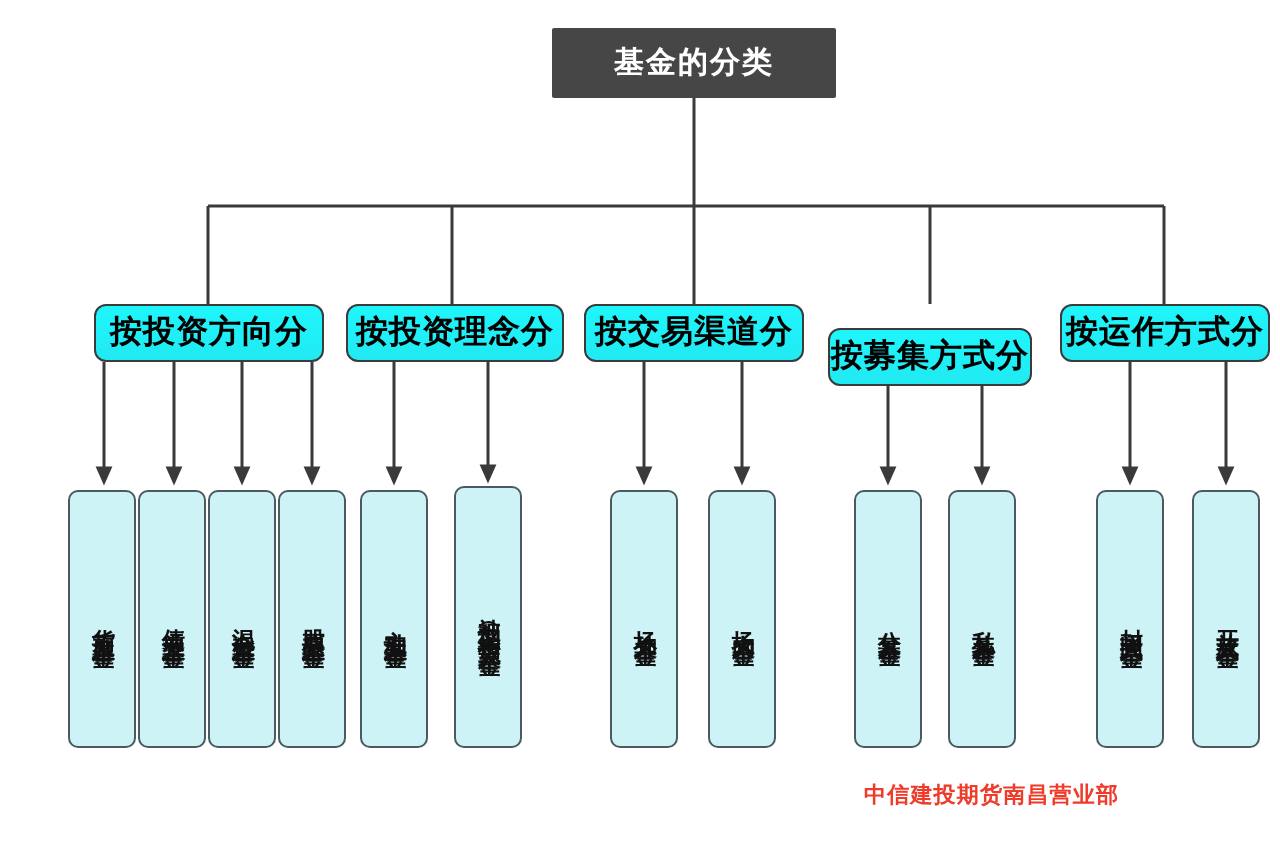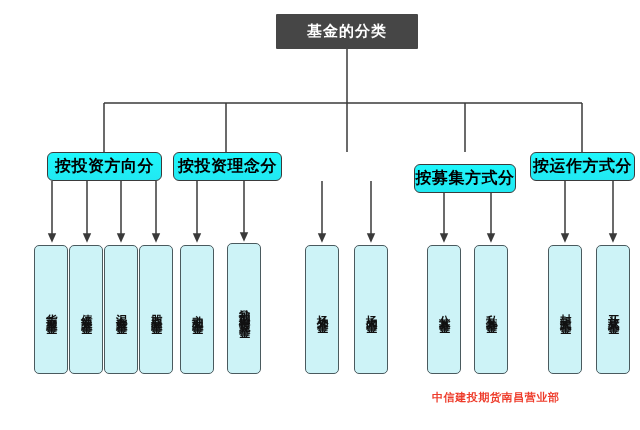--- a/index.html
+++ b/index.html
@@ -111,20 +111,23 @@
   <div class="node root" style="left:256px;top:14px;width:142px;height:35px;">
     <span>基金的分类</span>
   </div>
 
   <div class="node cat" style="left:27px;top:152px;width:115px;height:29px;">
     <span>按投资方向分</span>
   </div>
   <div class="node cat" style="left:153px;top:152px;width:109px;height:29px;">
     <span>按投资理念分</span>
   </div>
+  <div class="node cat" style="left:272px;top:152px;width:110px;height:29px;">
+    <span>按交易渠道分</span>
+  </div>
   <div class="node cat" style="left:394px;top:164px;width:102px;height:29px;">
     <span>按募集方式分</span>
   </div>
   <div class="node cat" style="left:510px;top:152px;width:105px;height:29px;text-align:right;">
     <span>按运作方式分</span>
   </div>
 
   <div class="node leaf" style="left:14px;top:245px;width:34px;height:129px;">
     <span class="vtext">货币型基金</span>
   </div>

